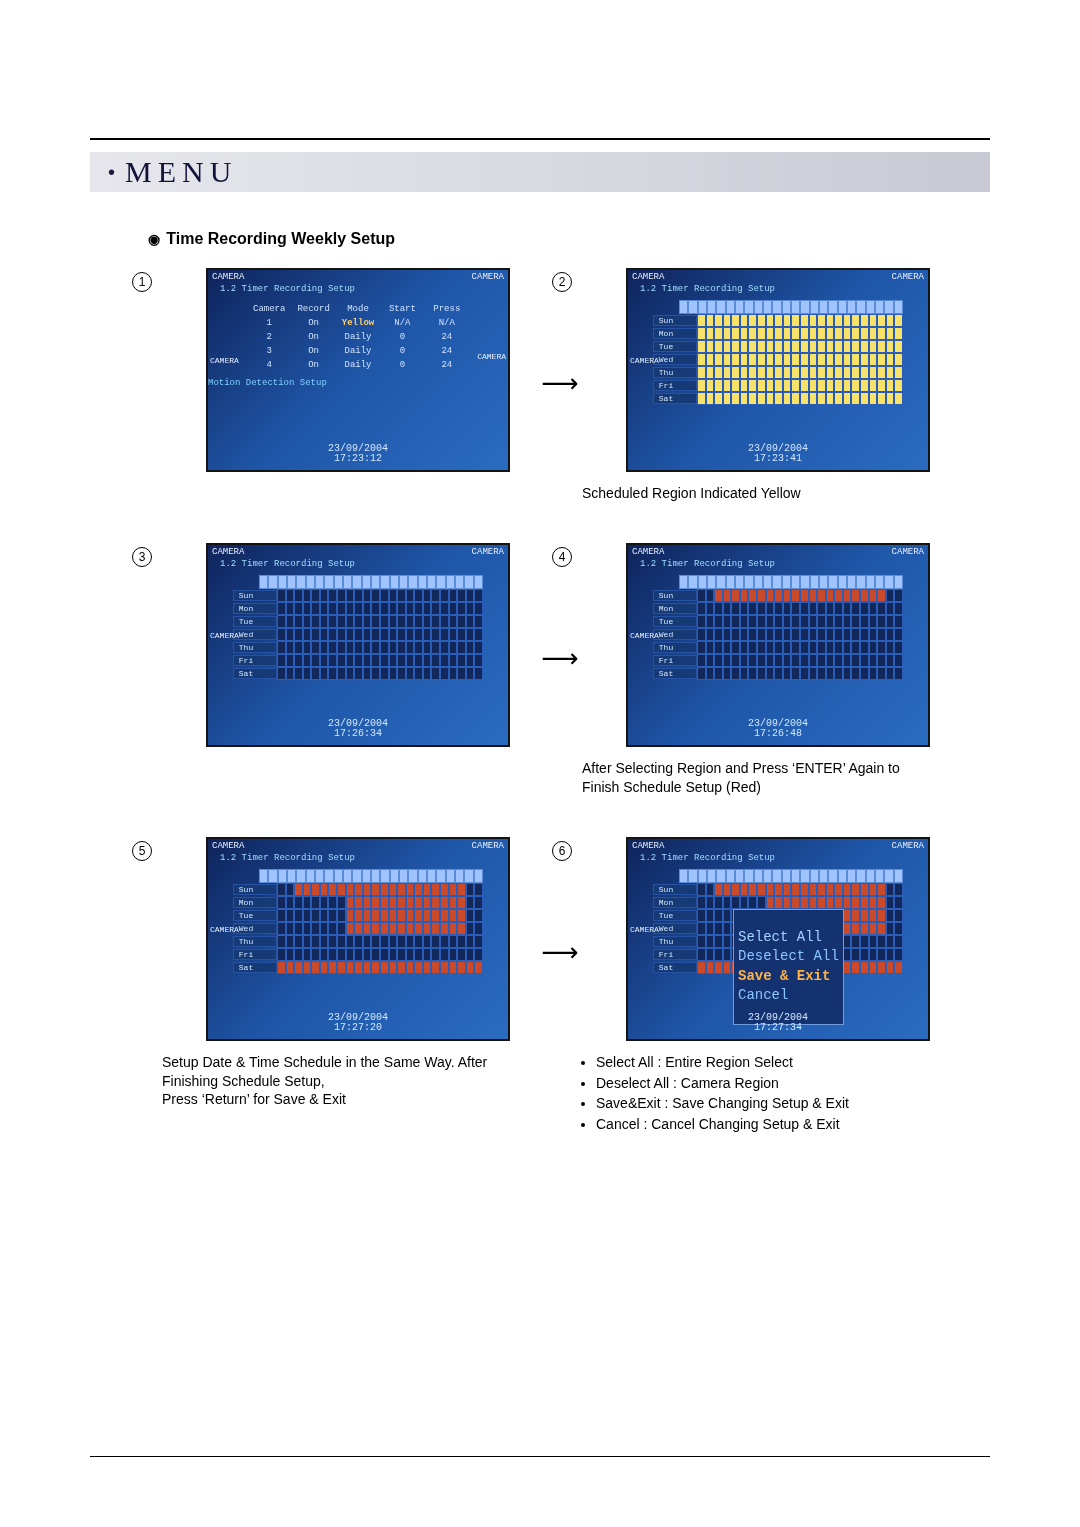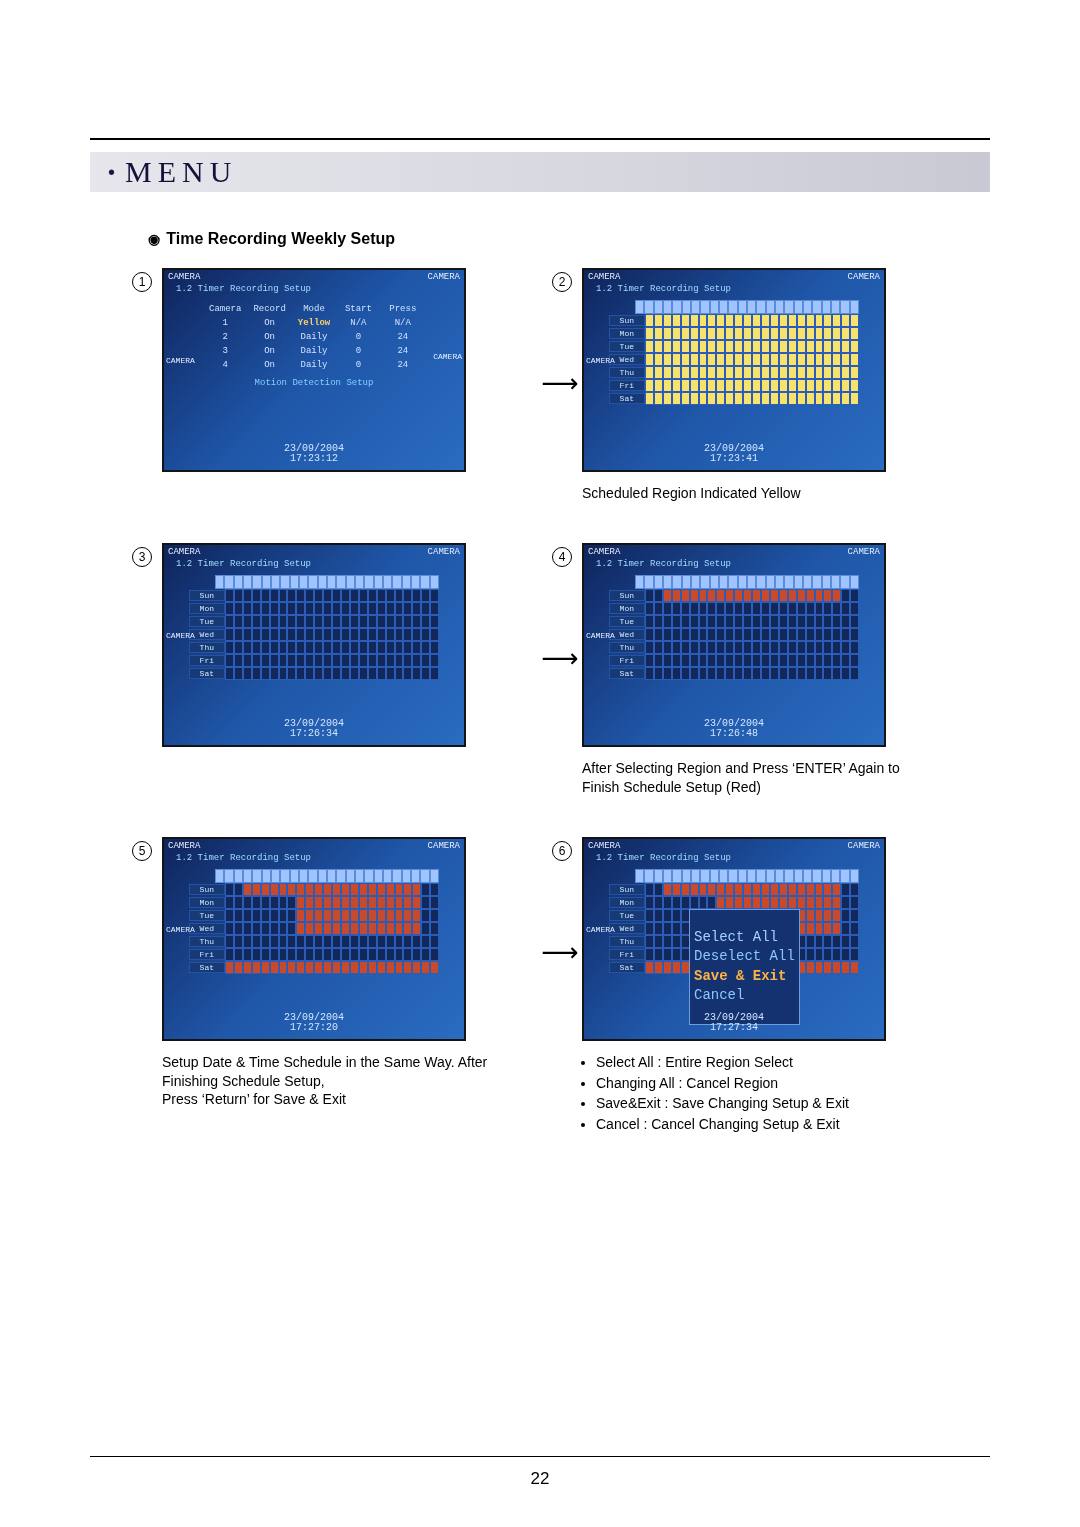--- a/index.html
+++ b/index.html
@@ -92,20 +92,21 @@
   }
   .dvr-panel {
     width: 300px;
     height: 200px;
     background: linear-gradient(135deg, #0f245c 0%, #1f56a8 50%, #2a6cc0 100%);
     border: 2px solid #141414;
     position: relative;
     overflow: hidden;
     font-family: "Courier New", monospace;
     color: #ccdfff;
+    margin-left: 44px;
   }
   .dvr-top {
     display: flex;
     justify-content: space-between;
     font-size: 9px;
     color: #eaf0ff;
     padding: 2px 4px;
   }
   .dvr-title {
     font-size: 9px;
@@ -138,21 +139,21 @@
     font-size: 9px;
     color: #cfe3ff;
   }
   .dvr-table .hdr, .dvr-table .drow {
     display: flex;
     justify-content: space-between;
     padding: 2px 4px;
   }
   .dvr-table .hdr span, .dvr-table .drow span { flex:1; text-align:center; }
   .hl-mode { color: #ffce6b; font-weight: bold; }
-  .motion { font-size: 9px; color:#7fd0ff; text-align:center; margin-top:6px; }
+  .motion { font-size: 9px; color:#7fd0ff; margin-top:6px; }
   .sched {
     margin: 2px auto 0 auto;
     width: 250px;
   }
   .hours {
     display: flex;
     margin-left: 26px;
   }
   .hours .hourtick {
     flex:1;
@@ -161,22 +162,22 @@
     background:#9fc4ff;
   }
   .dayrow {
     display:flex;
     align-items:center;
   }
   .daylabel {
     width:24px;
     font-size:8px;
     color:#d4e6ff;
-    text-align:right;
-    padding-right:10px;
+    text-align:center;
+    padding-right:18px;
     background:#163a76;
     border:1px solid #2752a4;
   }
   .daycells {
     display:flex;
     flex:1;
   }
   .cell {
     flex:1;
     height:13px;
@@ -1547,25 +1548,24 @@
               <div class="p-can">Cancel</div>
             </div>
             <div class="dvr-cam-side">CAMERA</div>
             <div class="dvr-time" style="white-space:pre;">23/09/2004
 17:27:34</div>
           </div>
         </div>
         <div class="caption">
           <ul id="c6list">
               <li>Select All : Entire Region Select</li>
-              <li>Changing All : Cancel Region</li>
+              <li>Deselect All : Camera Region</li>
               <li>Save&amp;Exit : Save Changing Setup &amp; Exit</li>
               <li>Cancel : Cancel Changing Setup &amp; Exit</li>
             </ul>
         </div>
       </div>
     </div>
 
   </div>
 
   <div class="bottom-rule"></div>
-  <div class="page-num">22</div>
 </div>
 
 </body></html>

